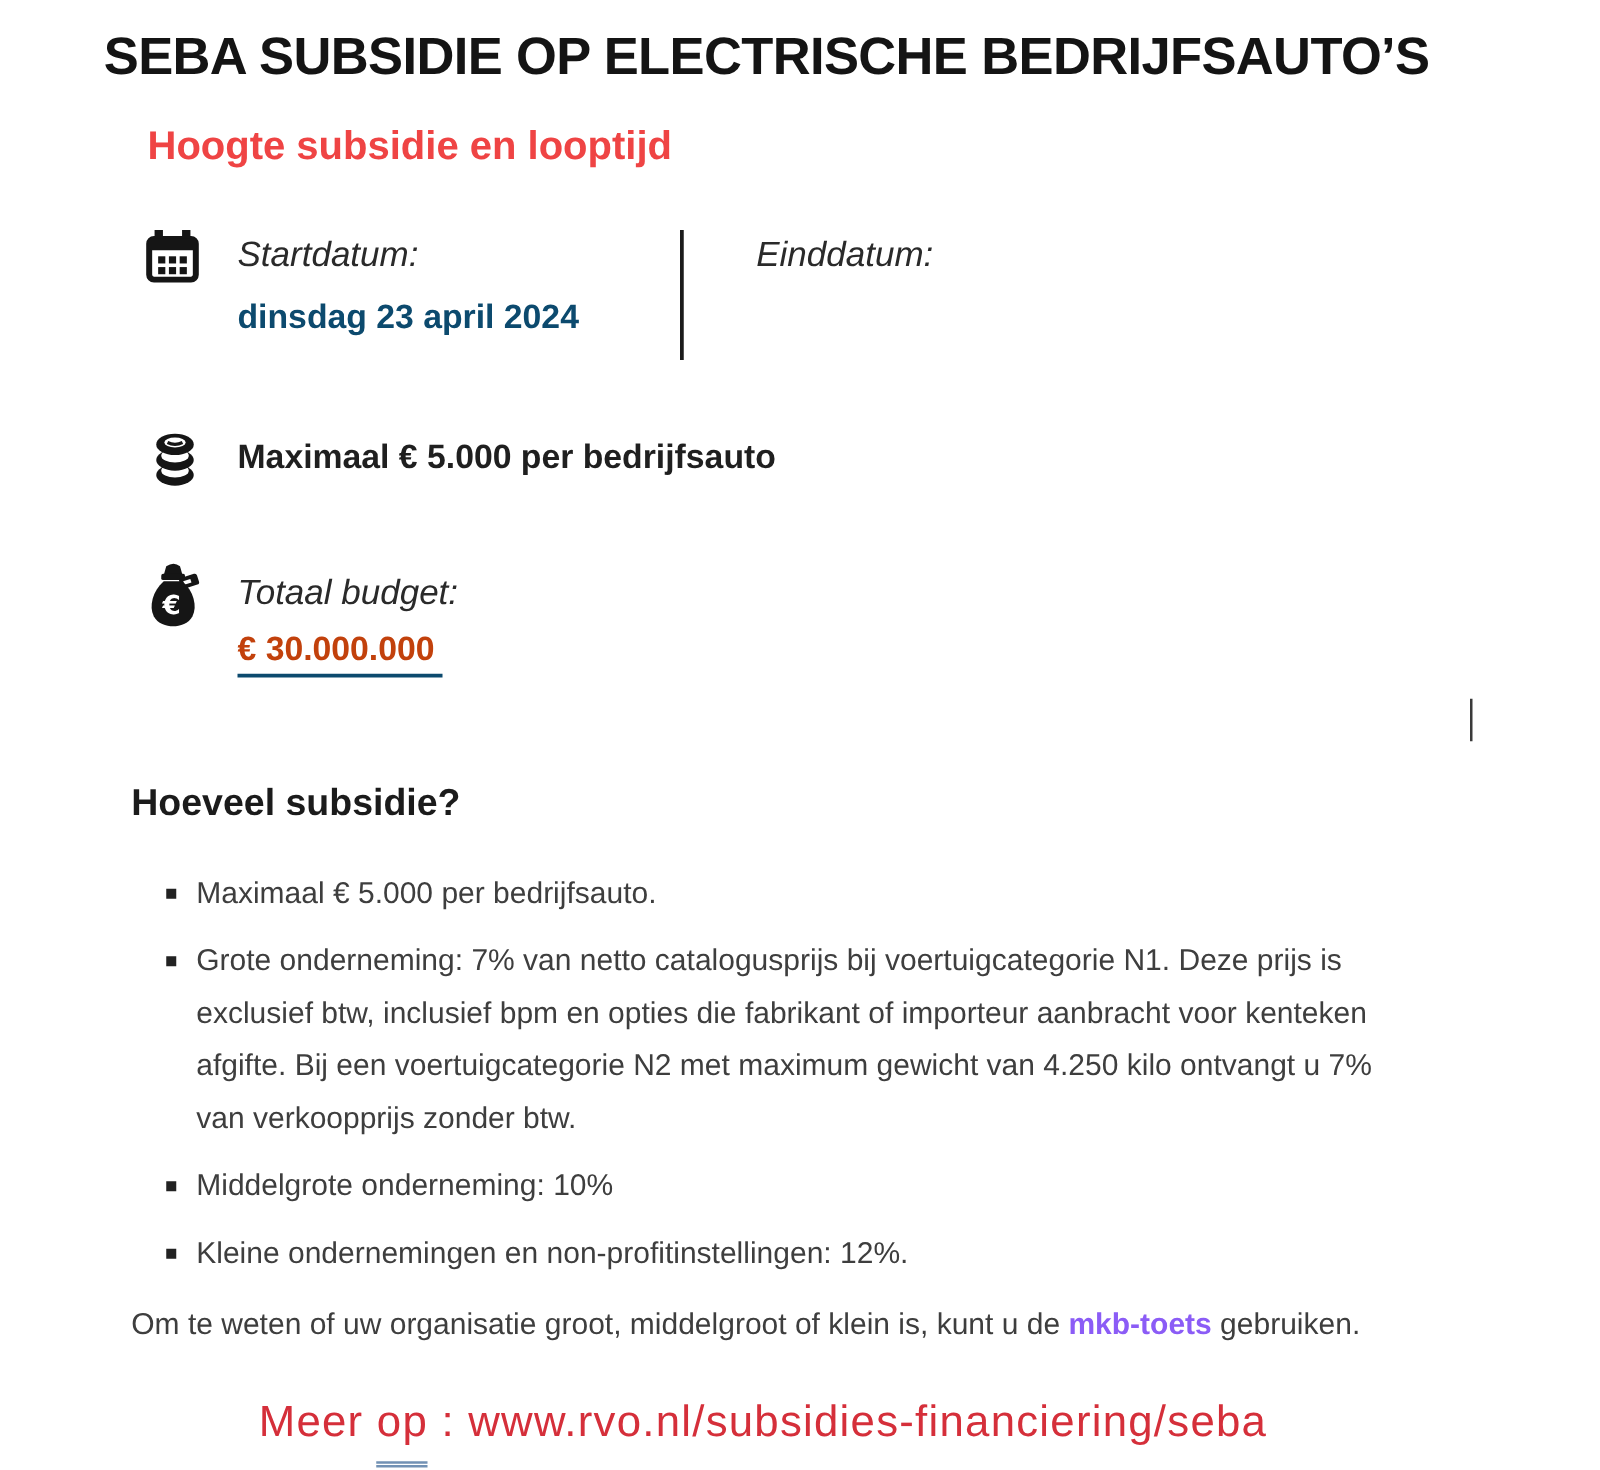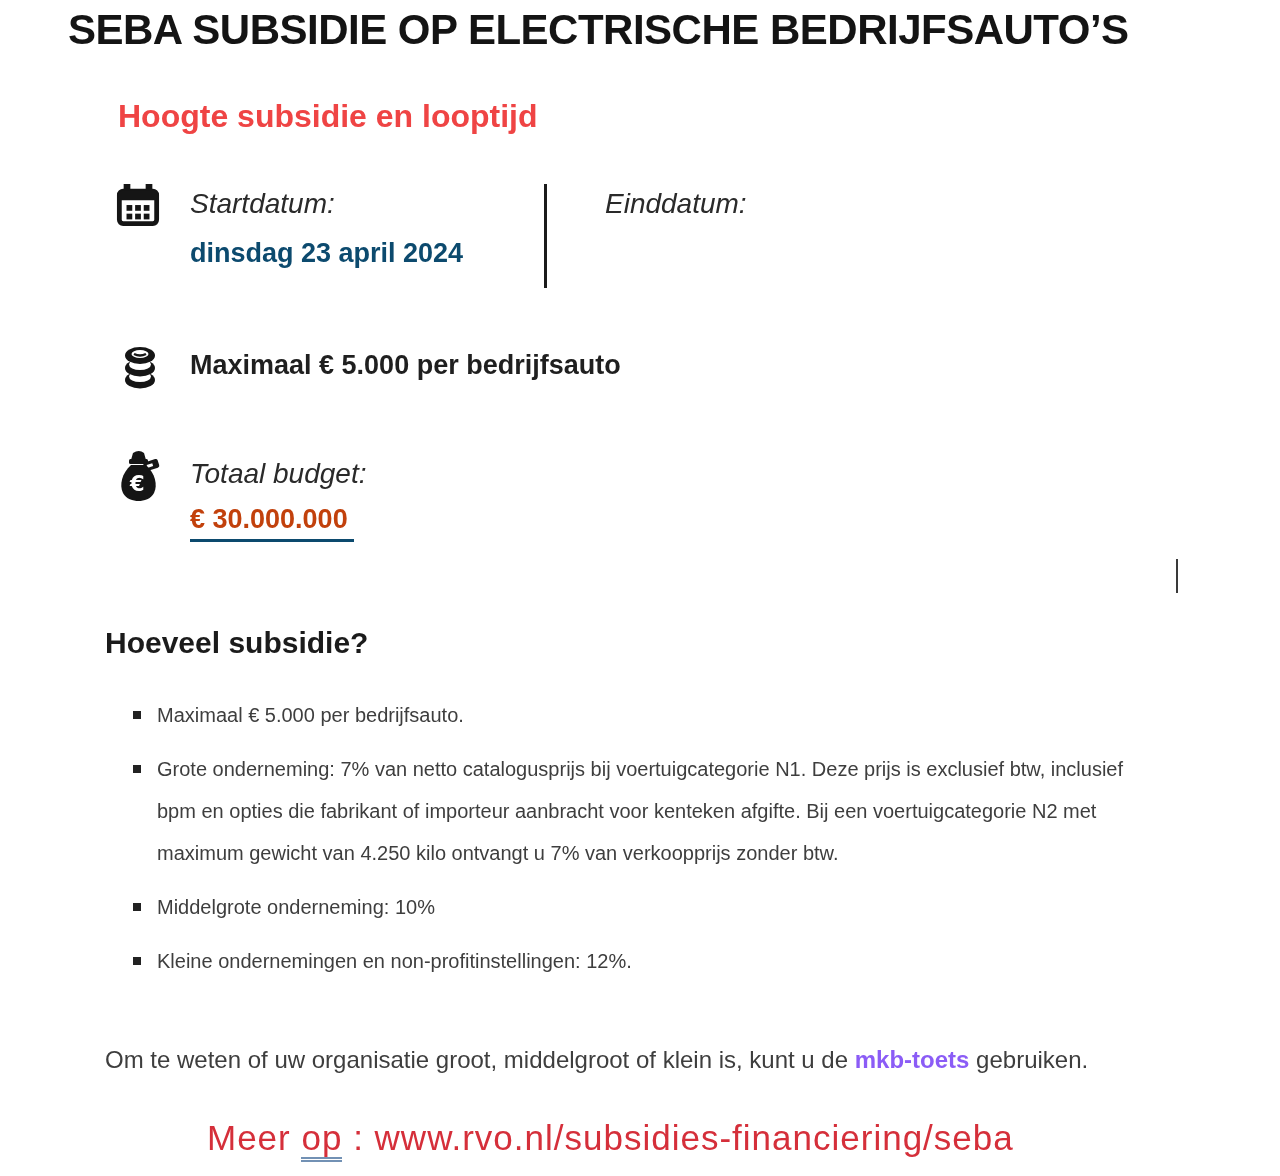--- a/index.html
+++ b/index.html
@@ -1,21 +1,21 @@
 <!DOCTYPE html>
 <html><head>
 <meta charset="utf-8">
 <style>
   html,body{margin:0;padding:0;background:#ffffff;}
   .page{
     position:relative;width:1280px;height:1176px;background:#ffffff;
     font-family:"Liberation Sans",sans-serif;overflow:hidden;
   }
   .page-title{
-    position:absolute;left:68px;top:6px;margin:0;
+    position:absolute;left:68px;top:6px;margin:15px;
     font-size:42px;font-weight:700;letter-spacing:-0.5px;color:#141414;
     white-space:nowrap;
   }
   .h-hoogte{
     position:absolute;left:118px;top:98px;margin:0;
     font-size:32px;font-weight:700;color:#ef4444;white-space:nowrap;
   }
   .h-hoeveel{
     position:absolute;left:105px;top:626px;margin:0;
     font-size:30px;font-weight:700;color:#1b1b1b;white-space:nowrap;
@@ -39,39 +39,39 @@
   .bag-icon{left:116px;top:450px;}
   .budget-label{position:absolute;left:190px;top:458px;font-size:28px;font-style:italic;color:#2a2a2a;white-space:nowrap;}
   .budget-value{position:absolute;left:190px;top:504px;font-size:27px;font-weight:700;color:#c2410c;
     border-bottom:3px solid #0c4a6e;padding:0 6px 4px 0;white-space:nowrap;}
 
   .caret{position:absolute;left:1176px;top:559px;width:2px;height:34px;background:#3a3a3a;}
 
   
   .bullets{
     position:absolute;left:133px;top:694px;width:1005px;margin:0;padding:0;
-    list-style:none;font-size:20px;line-height:42px;color:#3e3e3e;
+    list-style:none;font-size:24px;line-height:42px;color:#3e3e3e;
   }
   .bullets li{position:relative;padding-left:24px;margin:0 0 12px 0;}
   .bullets li::before{
     content:"";position:absolute;left:0;top:17px;width:8px;height:8px;background:#222;
   }
 
   .note{
     position:absolute;left:105px;top:1046px;margin:0;width:1060px;
     font-size:24px;color:#3e3e3e;
   }
   .note a{color:#8b5cf6;font-weight:700;text-decoration:none;cursor:pointer;}
 
   .footer-line{
     position:absolute;left:207px;top:1118px;margin:0;
     font-size:35px;color:#d52f3a;letter-spacing:1px;white-space:nowrap;
   }
   .footer-line .dbl{
-    border-bottom:5px double #7291b4;padding-bottom:0;
+    border-bottom:5px double #7291b4;padding-bottom:12px;
   }
 </style>
 </head>
 <body>
 
 <div class="page">
 
   <h1 class="page-title">SEBA SUBSIDIE OP ELECTRISCHE BEDRIJFSAUTO’S</h1>
 
   <h2 class="h-hoogte">Hoogte subsidie en looptijd</h2>

